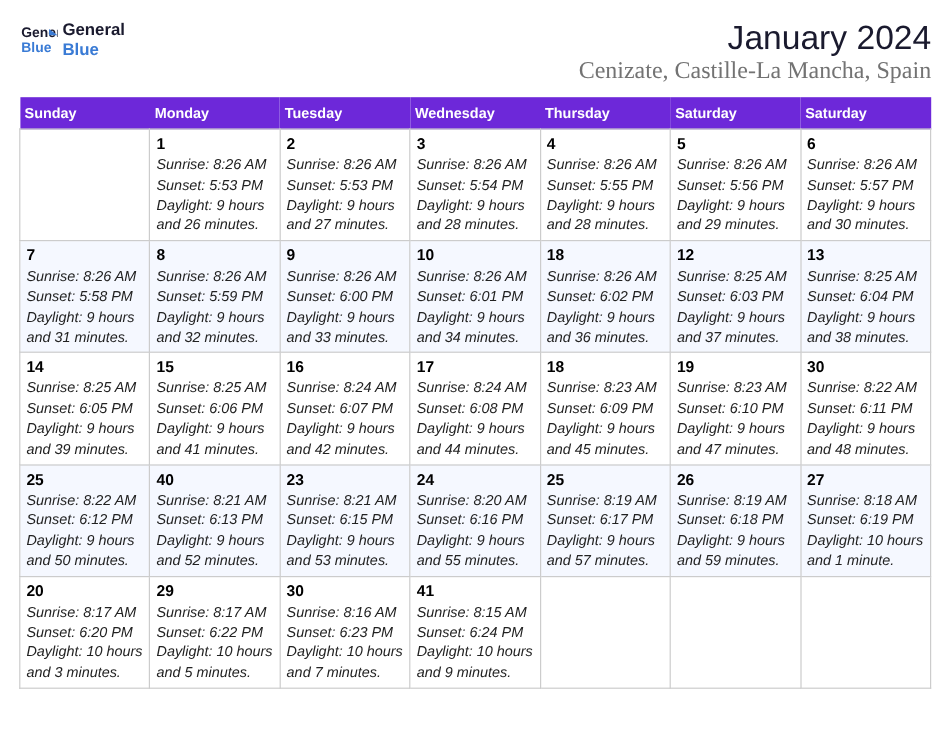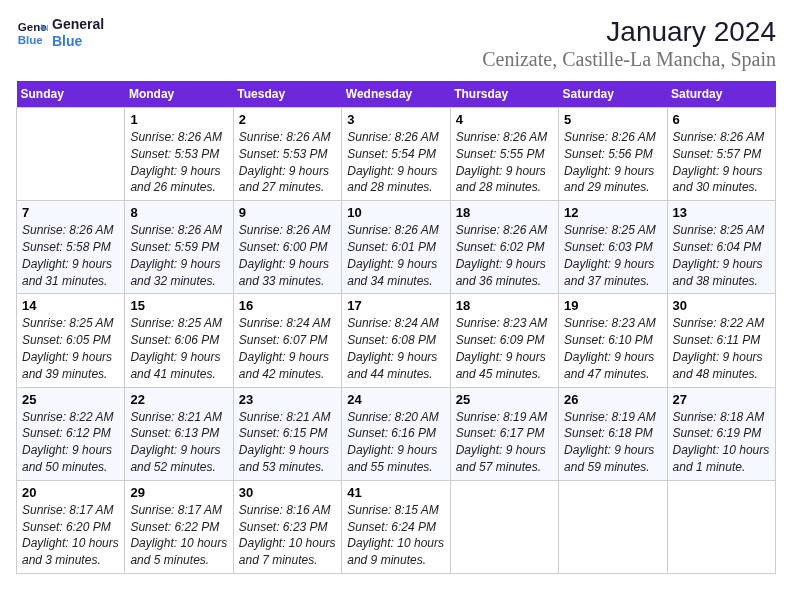--- a/index.html
+++ b/index.html
@@ -201,21 +201,21 @@
           <span class="day-num">30</span>
           <div class="day-info">Sunrise: 8:22 AM<br>Sunset: 6:11 PM<br>Daylight: 9 hours and 48 minutes.</div>
         </td>
       </tr>
       <tr>
         <td>
           <span class="day-num">25</span>
           <div class="day-info">Sunrise: 8:22 AM<br>Sunset: 6:12 PM<br>Daylight: 9 hours and 50 minutes.</div>
         </td>
         <td>
-          <span class="day-num">22</span>
+          <span class="day-num">40</span>
           <div class="day-info">Sunrise: 8:21 AM<br>Sunset: 6:13 PM<br>Daylight: 9 hours and 52 minutes.</div>
         </td>
         <td>
           <span class="day-num">23</span>
           <div class="day-info">Sunrise: 8:21 AM<br>Sunset: 6:15 PM<br>Daylight: 9 hours and 53 minutes.</div>
         </td>
         <td>
           <span class="day-num">24</span>
           <div class="day-info">Sunrise: 8:20 AM<br>Sunset: 6:16 PM<br>Daylight: 9 hours and 55 minutes.</div>
         </td>

